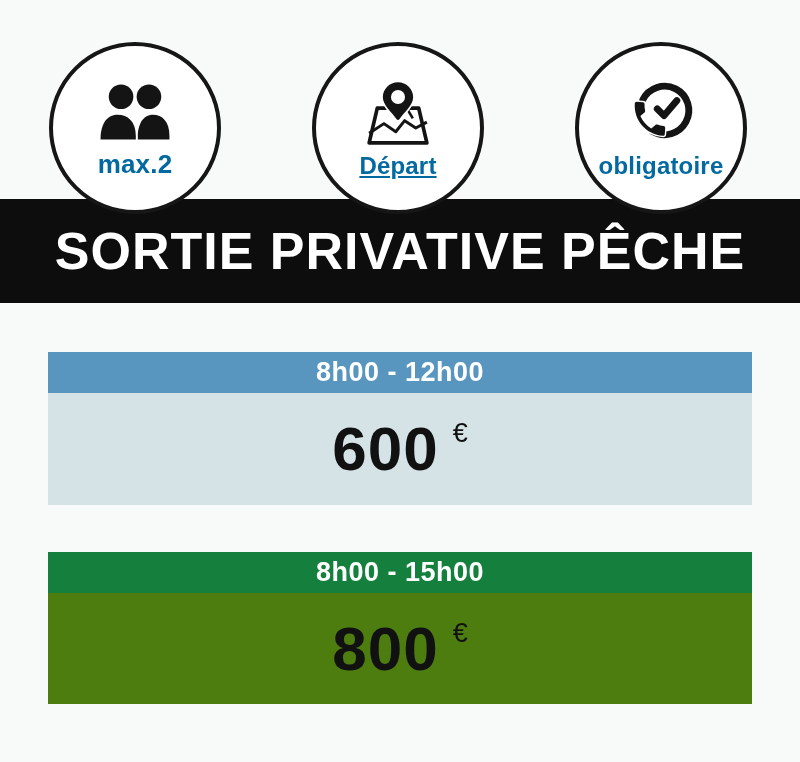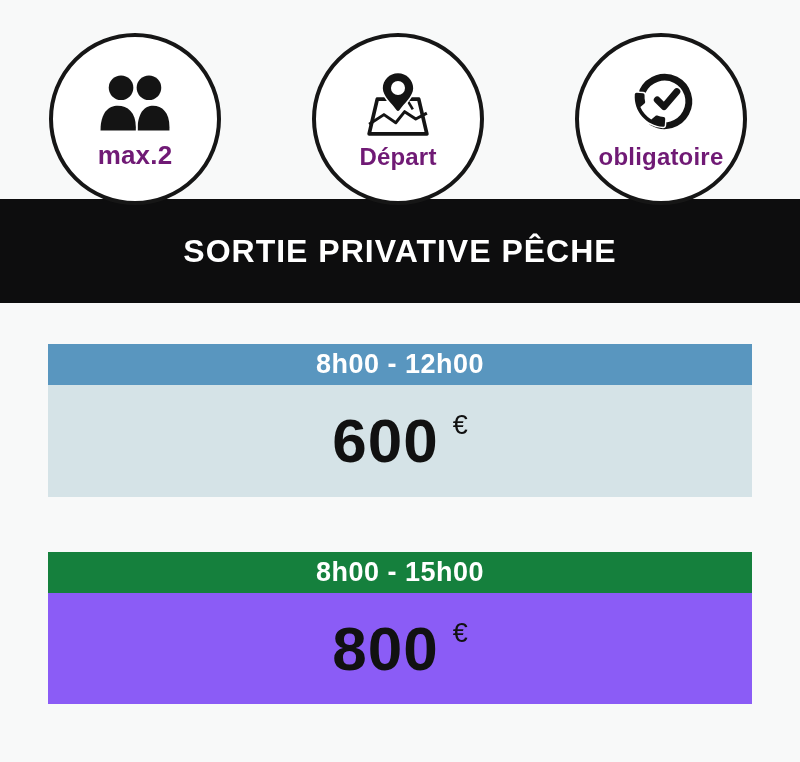--- a/index.html
+++ b/index.html
@@ -9,35 +9,35 @@
   .stage {
     position:relative;
     width:800px; height:762px;
     background:#f8f9f9;
     overflow:hidden;
   }
 
   
   .circle {
     position:absolute;
-    top:33px;
+    top:42px;
     width:172px; height:172px;
     background:#ffffff;
     border:4px solid #161616;
     border-radius:50%;
     z-index:2;
     display:flex;
     flex-direction:column;
     align-items:center;
     justify-content:center;
     text-align:center;
-    color:#701a75;
+    color:#0369a1;
   }
   .circle.c1 { left:49px; }
-  .circle.c2 { left:312px; }
+  .circle.c2 { left:312px;text-decoration:underline; }
   .circle.c3 { left:575px; }
 
   .badge-icon { flex:0 0 auto; }
   .c1 .badge-icon { width:86px; height:64px; margin-top:6px; }
   .c2 .badge-icon { width:74px; height:70px; margin-top:2px; }
   .c3 .badge-icon { width:76px; height:72px; margin-top:0px; }
 
   .badge-label {
     font-weight:bold;
     font-size:26px;
@@ -53,34 +53,34 @@
     left:0; top:199px;
     width:800px; height:104px;
     background:#0d0d0e;
     z-index:1;
     display:flex;
     align-items:center;
     justify-content:center;
   }
   .banner-title {
     color:#ffffff;
-    font-size:32px;
+    font-size:52px;
     font-weight:bold;
     letter-spacing:1px;
     white-space:nowrap;
   }
 
   
   .card {
     position:absolute;
     left:48px;
     width:704px;
     z-index:1;
   }
-  .card.k1 { top:344px; }
+  .card.k1 { top:352px; }
   .card.k2 { top:552px; }
 
   .card-header {
     height:41px;
     display:flex;
     align-items:center;
     justify-content:center;
     color:#ffffff;
     font-size:27px;
     font-weight:bold;
@@ -167,21 +167,21 @@
         <span class="price-value">600</span>
         <span class="euro">€</span>
       </div>
     </div>
   </div>
 
   <div class="card k2">
     <div class="card-header" style="background: #15803d;">
       <span>8h00 - 15h00</span>
     </div>
-    <div class="card-body" style="background: #8b5cf6;">
+    <div class="card-body" style="background: #4d7c0f;">
       <div class="price">
         <span class="price-value">800</span>
         <span class="euro">€</span>
       </div>
     </div>
   </div>
 
 </div>
 
 </body></html>

